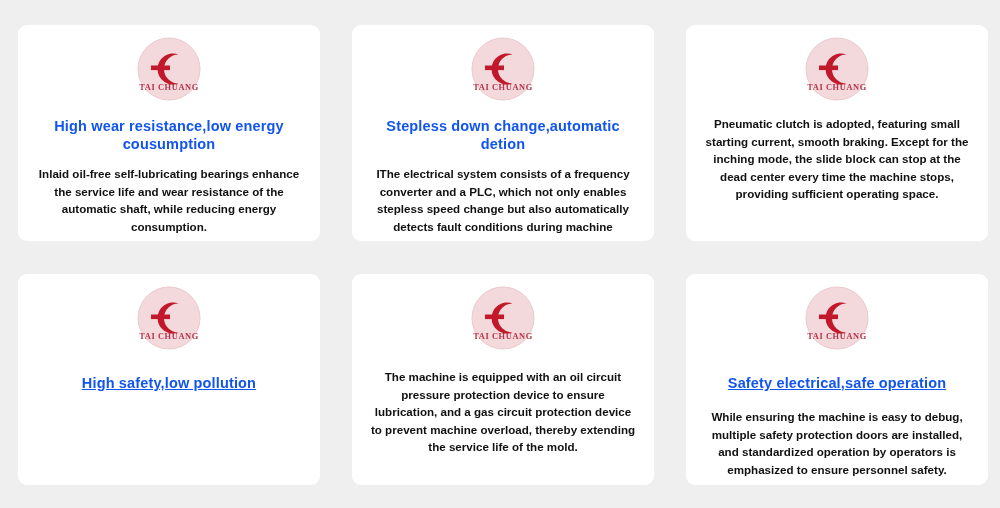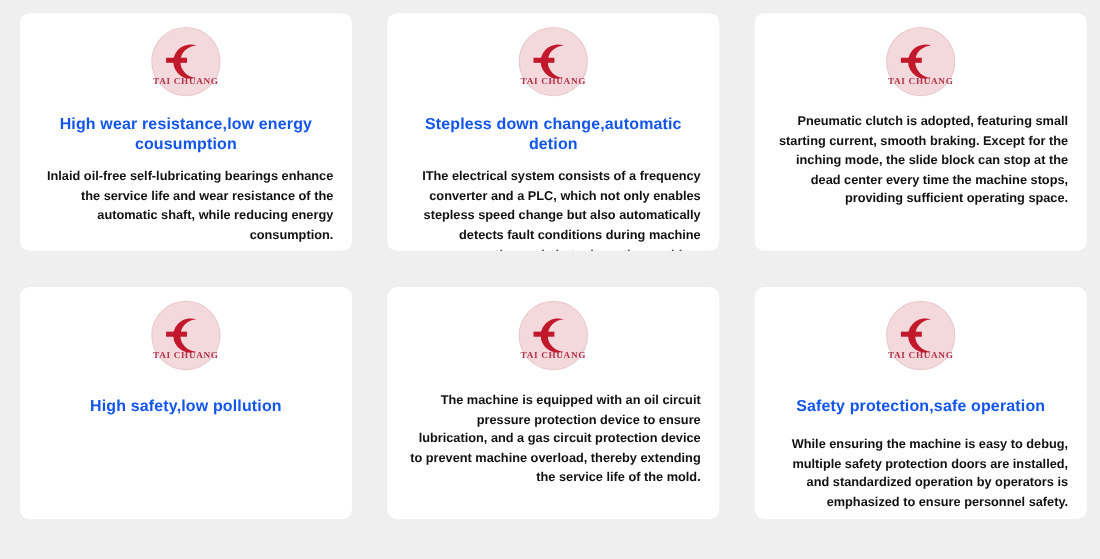--- a/index.html
+++ b/index.html
@@ -17,21 +17,21 @@
 
   .feature-grid {
     position: relative;
     width: 1000px;
     height: 508px;
     display: grid;
     grid-template-columns: repeat(3, 302px);
     grid-template-rows: 216px 211px;
     column-gap: 32px;
     row-gap: 33px;
-    padding: 12px 18px 0 18px;
+    padding: 25px 18px 0 18px;
     box-sizing: border-box;
     justify-content: start;
     align-content: start;
   }
 
   .feature-card {
     background: #ffffff;
     border-radius: 9px;
     box-sizing: border-box;
     padding: 10px 8px 8px 8px;
@@ -61,29 +61,29 @@
     width: 100%;
     padding: 0 4px;
     box-sizing: border-box;
   }
 
   .card-body {
     color: #111111;
     font-size: 11.6px;
     font-weight: bold;
     line-height: 1.52;
-    text-align: right;
+    text-align: center;
     margin-top: 12px;
     width: 100%;
     padding: 0 9px;
     box-sizing: border-box;
   }
 
   
-  .feature-card.row-2 .card-title { margin-top: 22px; }
+  .feature-card.row-2 .card-title { margin-top: 22px; text-decoration: underline; }
   .feature-card.row-2 .card-body  { margin-top: 16px; }
 </style>
 </head>
 <body>
 
 <div class="feature-grid">
 
   <div class="feature-card row-1">
     <svg class="card-logo" viewBox="0 0 64 64" aria-hidden="true">
       <circle cx="32" cy="32" r="31" fill="#f3d9dc"></circle>
@@ -142,17 +142,17 @@
   </div>
 
   <div class="feature-card row-2">
     <svg class="card-logo" viewBox="0 0 64 64" aria-hidden="true">
       <circle cx="32" cy="32" r="31" fill="#f3d9dc"></circle>
       <circle cx="32" cy="32" r="31" fill="none" stroke="#e9c9cd" stroke-width="1"></circle>
       <path d="M41.5 17.5 A15.5 15.5 0 1 0 41.5 46.5 A12 12 0 1 1 41.5 17.5 Z" fill="#c2182b"></path>
       <rect x="14" y="28.5" width="19" height="4.6" fill="#c2182b"></rect>
       <text x="32" y="52.5" text-anchor="middle" font-family="'Liberation Serif', serif" font-size="8.4" font-weight="bold" letter-spacing="0.6" fill="#b3334a">TAI CHUANG</text>
     </svg>
-    <div class="card-title">Safety protection,safe operation</div>
+    <div class="card-title">Safety electrical,safe operation</div>
     <div class="card-body">While ensuring the machine is easy to debug, multiple safety protection doors are installed, and standardized operation by operators is emphasized to ensure personnel safety.</div>
   </div>
 
 </div>
 
 </body></html>

